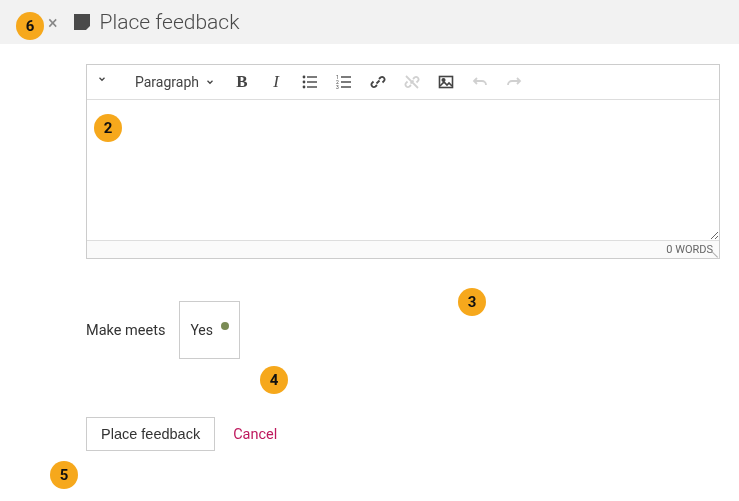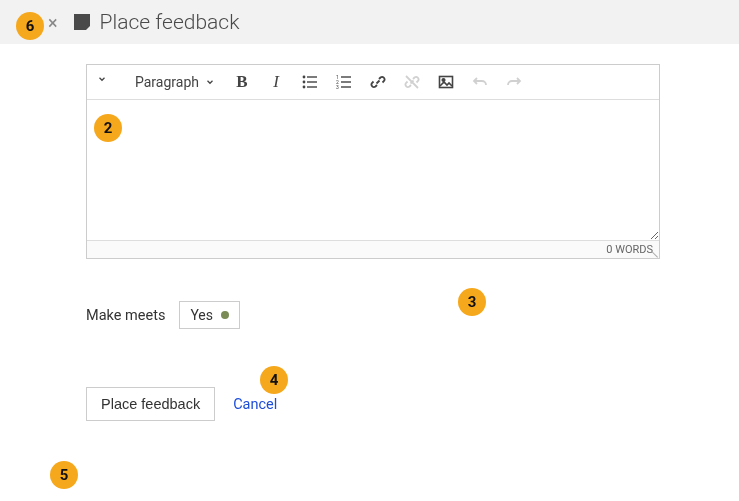--- a/index.html
+++ b/index.html
@@ -47,21 +47,21 @@
     .header-title {
       font-size: 21px;
       font-weight: 300;
       color: #4a4a4a;
     }
     .content {
       padding: 20px 20px 20px 86px;
     }
     .editor-wrap {
       border: 1px solid #ccc;
-      width: 574px;
+      width: 634px;
     }
     .toolbar {
       border-bottom: 1px solid #ddd;
       padding: 6px 10px;
       display: flex;
       align-items: center;
       gap: 12px;
       color: #444;
     }
     .tb-btn {
@@ -137,23 +137,23 @@
       background: #fff;
     }
     .caret-down {
       width: 0; height: 0;
       border-left: 5px solid transparent;
       border-right: 5px solid transparent;
       border-top: 6px solid #333;
     }
     .toggle-yes {
       border: 1px solid #ccc;
-      padding: 5px 10px;
+      padding: 20px 10px;
       display: inline-flex;
-      align-items: center;
+      align-items: flex-start;
       gap: 8px;
       font-size: 14px;
       cursor: pointer;
       background: #fff;
     }
     .toggle-dot {
       width: 8px; height: 8px; border-radius: 50%;
       background: #7a8b55;
     }
     .actions {
@@ -164,21 +164,21 @@
     }
     .btn-primary {
       border: 1px solid #ccc;
       padding: 8px 14px;
       font-size: 14.5px;
       background: #fff;
       cursor: pointer;
       color: #333;
     }
     .btn-cancel {
-      color: #1d4ed8;
+      color: #be185d;
       font-size: 14.5px;
       cursor: pointer;
     }
     .badge {
       position: absolute;
       width: 28px;
       height: 28px;
       border-radius: 50%;
       background: #f6a81c;
       color: #111;

